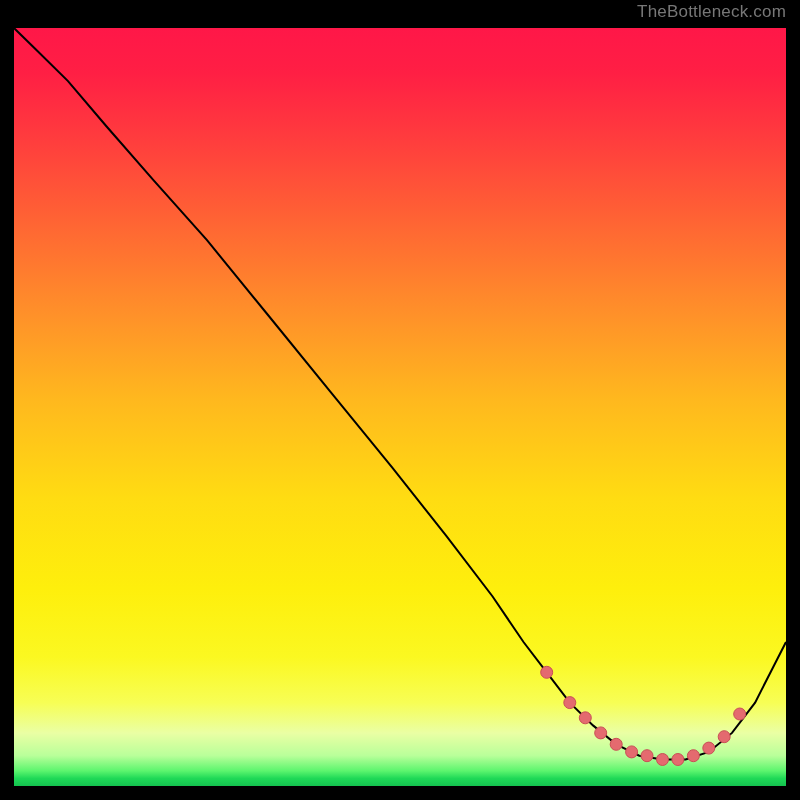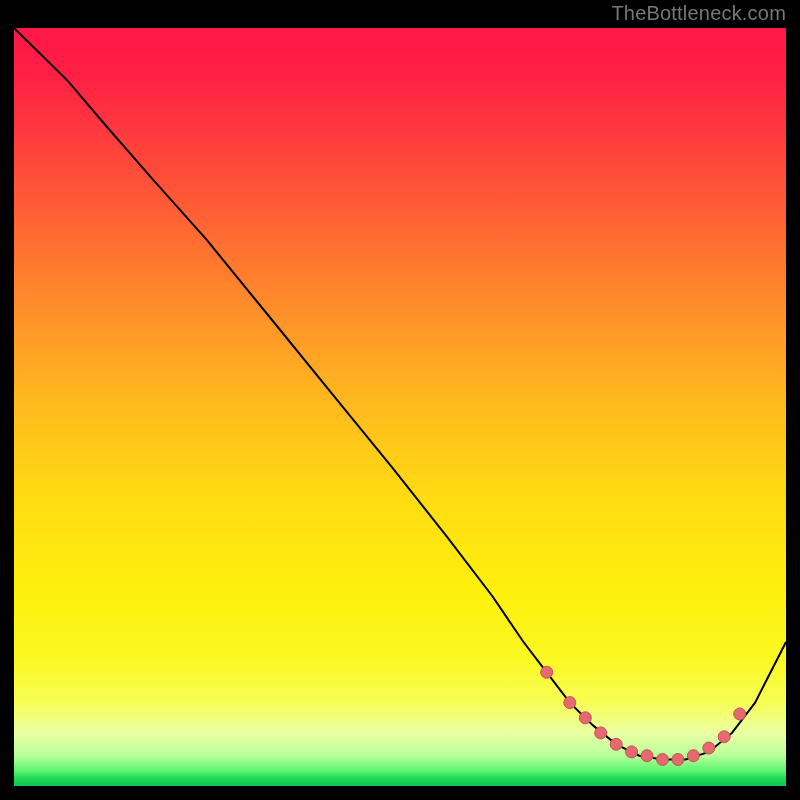--- a/index.html
+++ b/index.html
@@ -50,21 +50,21 @@
     position: absolute;
     inset: 0;
     width: 100%;
     height: 100%;
   }
   .watermark {
     position: absolute;
     top: 2px;
     right: 14px;
     color: #777;
-    font-size: 20px;
+    font-size: 17px;
     font-weight: 500;
     letter-spacing: 0.2px;
   }
 </style>
 </head>
 <body>
 
 <div class="stage">
   <div class="watermark">TheBottleneck.com</div>
 

